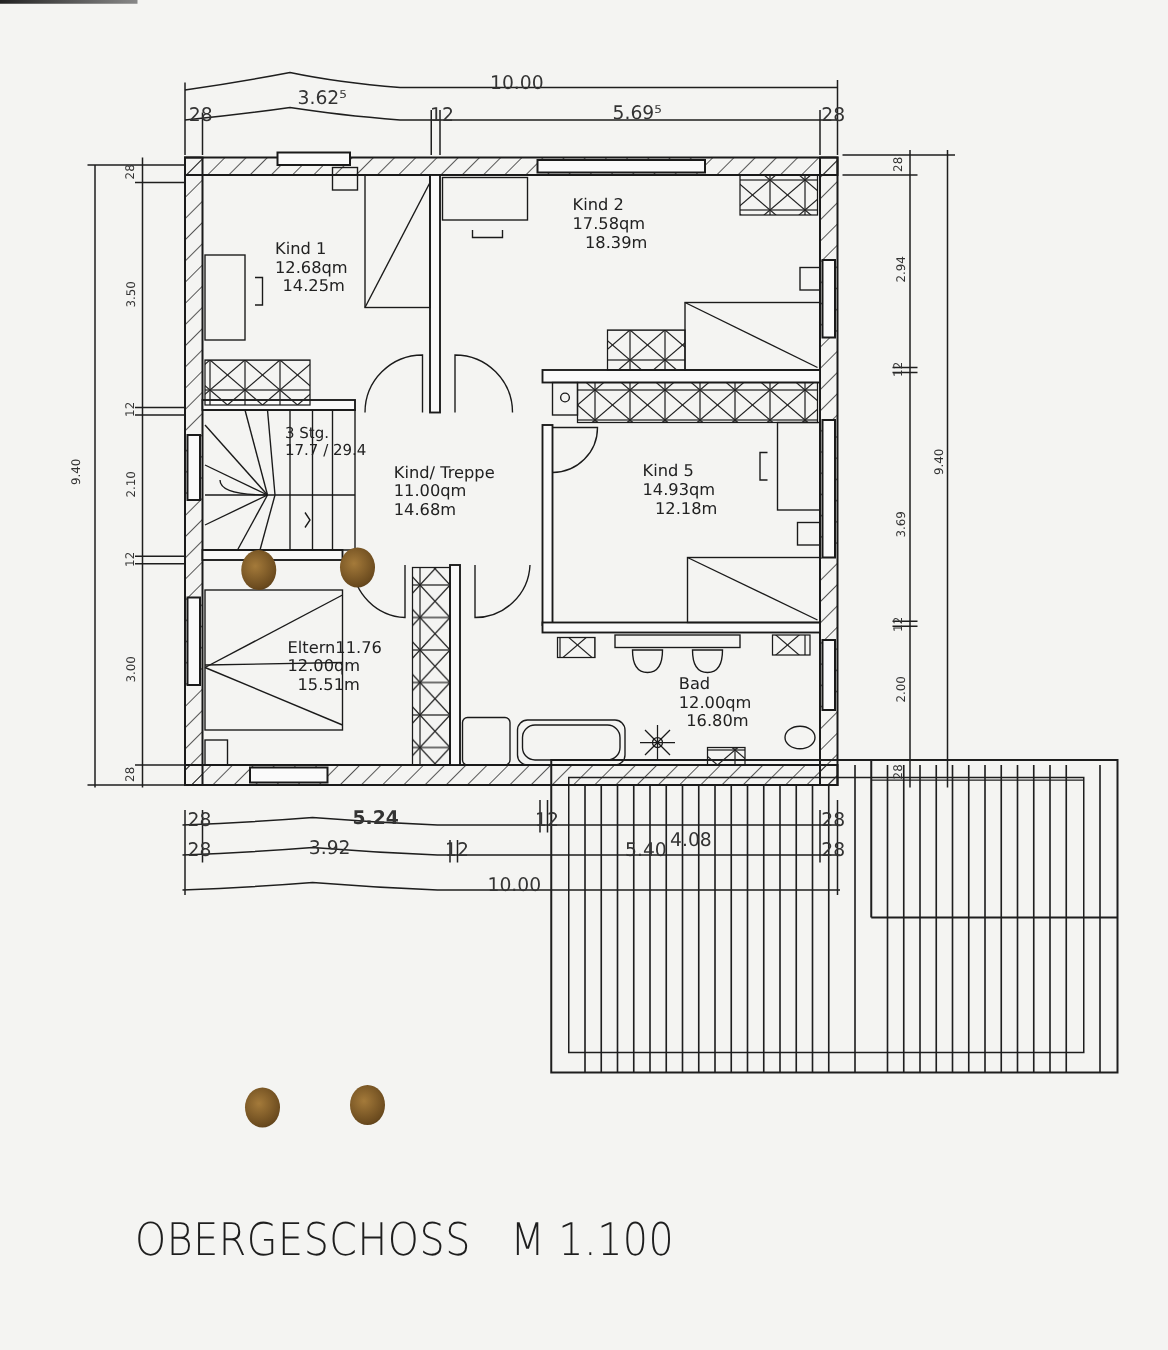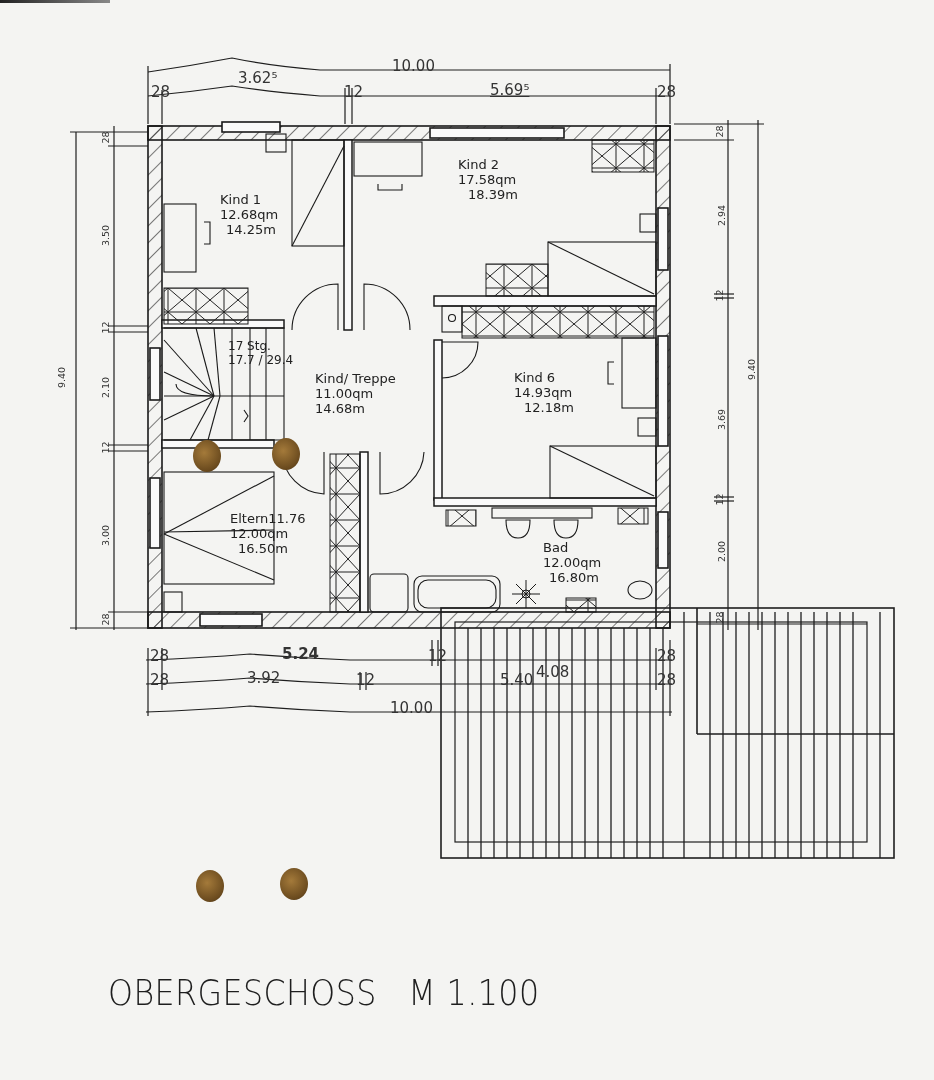--- a/index.html
+++ b/index.html
@@ -242,44 +242,44 @@
     <div>Kind 2</div>
     <div>17.58qm</div>
     <div style="padding-left:10px;text-align:center;">18.39m</div>
   </div>
   <div class="lbl room" style="left:315px;top:372px;">
     <div>Kind/ Treppe</div>
     <div>11.00qm</div>
     <div>14.68m</div>
   </div>
   <div class="lbl room" style="left:514px;top:371px;">
-    <div>Kind 6</div>
+    <div>Kind 5</div>
     <div>14.93qm</div>
     <div style="padding-left:10px;">12.18m</div>
   </div>
   <div class="lbl room" style="left:230px;top:512px;">
     <div>Eltern11.76</div>
     <div>12.00qm</div>
-    <div style="padding-left:8px;">16.50m</div>
+    <div style="padding-left:8px;">15.51m</div>
   </div>
   <div class="lbl room" style="left:543px;top:541px;">
     <div>Bad</div>
     <div>12.00qm</div>
     <div style="padding-left:6px;">16.80m</div>
   </div>
   <div class="lbl room" style="left:228px;top:340px;font-size:12px;">
-    <div>17 Stg.</div>
+    <div>3 Stg.</div>
     <div>17.7 / 29.4</div>
   </div>
 
   <div class="lbl dim" style="left:392px;top:58px;">10.00</div>
   <div class="lbl dim" style="left:151px;top:84px;">28</div>
   <div class="lbl dim" style="left:238px;top:70px;">3.62⁵</div>
   <div class="lbl dim" style="left:344px;top:84px;">12</div>
-  <div class="lbl dim" style="left:490px;top:82px;text-decoration:underline;">5.69⁵</div>
+  <div class="lbl dim" style="left:490px;top:82px;">5.69⁵</div>
   <div class="lbl dim" style="left:657px;top:84px;">28</div>
 
   <div class="lbl dim" style="left:150px;top:648px;">28</div>
   <div class="lbl dim" style="left:282px;top:646px;font-weight:bold;">5.24</div>
   <div class="lbl dim" style="left:428px;top:648px;">12</div>
   <div class="lbl dim" style="left:536px;top:648px;margin-top:16px;">4.08</div>
   <div class="lbl dim" style="left:657px;top:648px;">28</div>
   <div class="lbl dim" style="left:150px;top:672px;">28</div>
   <div class="lbl dim" style="left:247px;top:670px;">3.92</div>
   <div class="lbl dim" style="left:356px;top:672px;">12</div>

